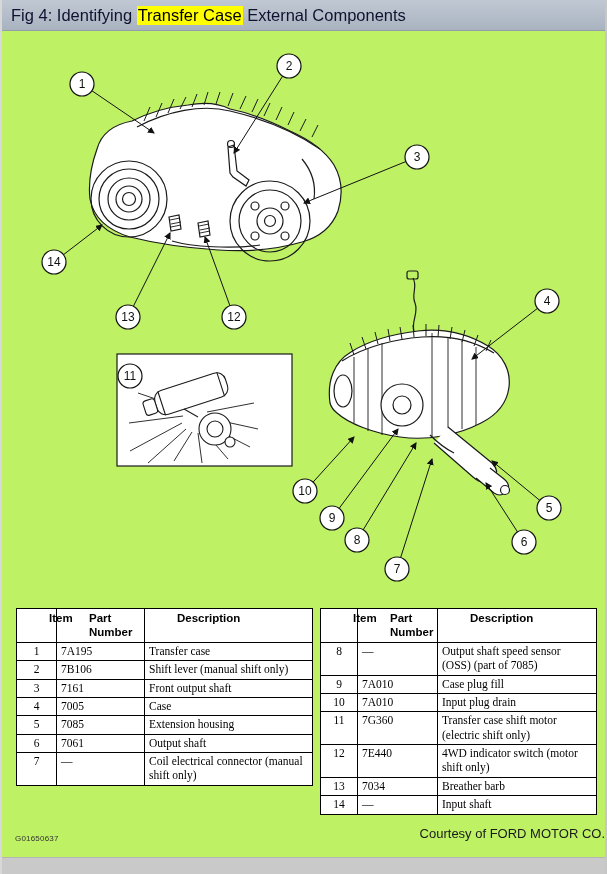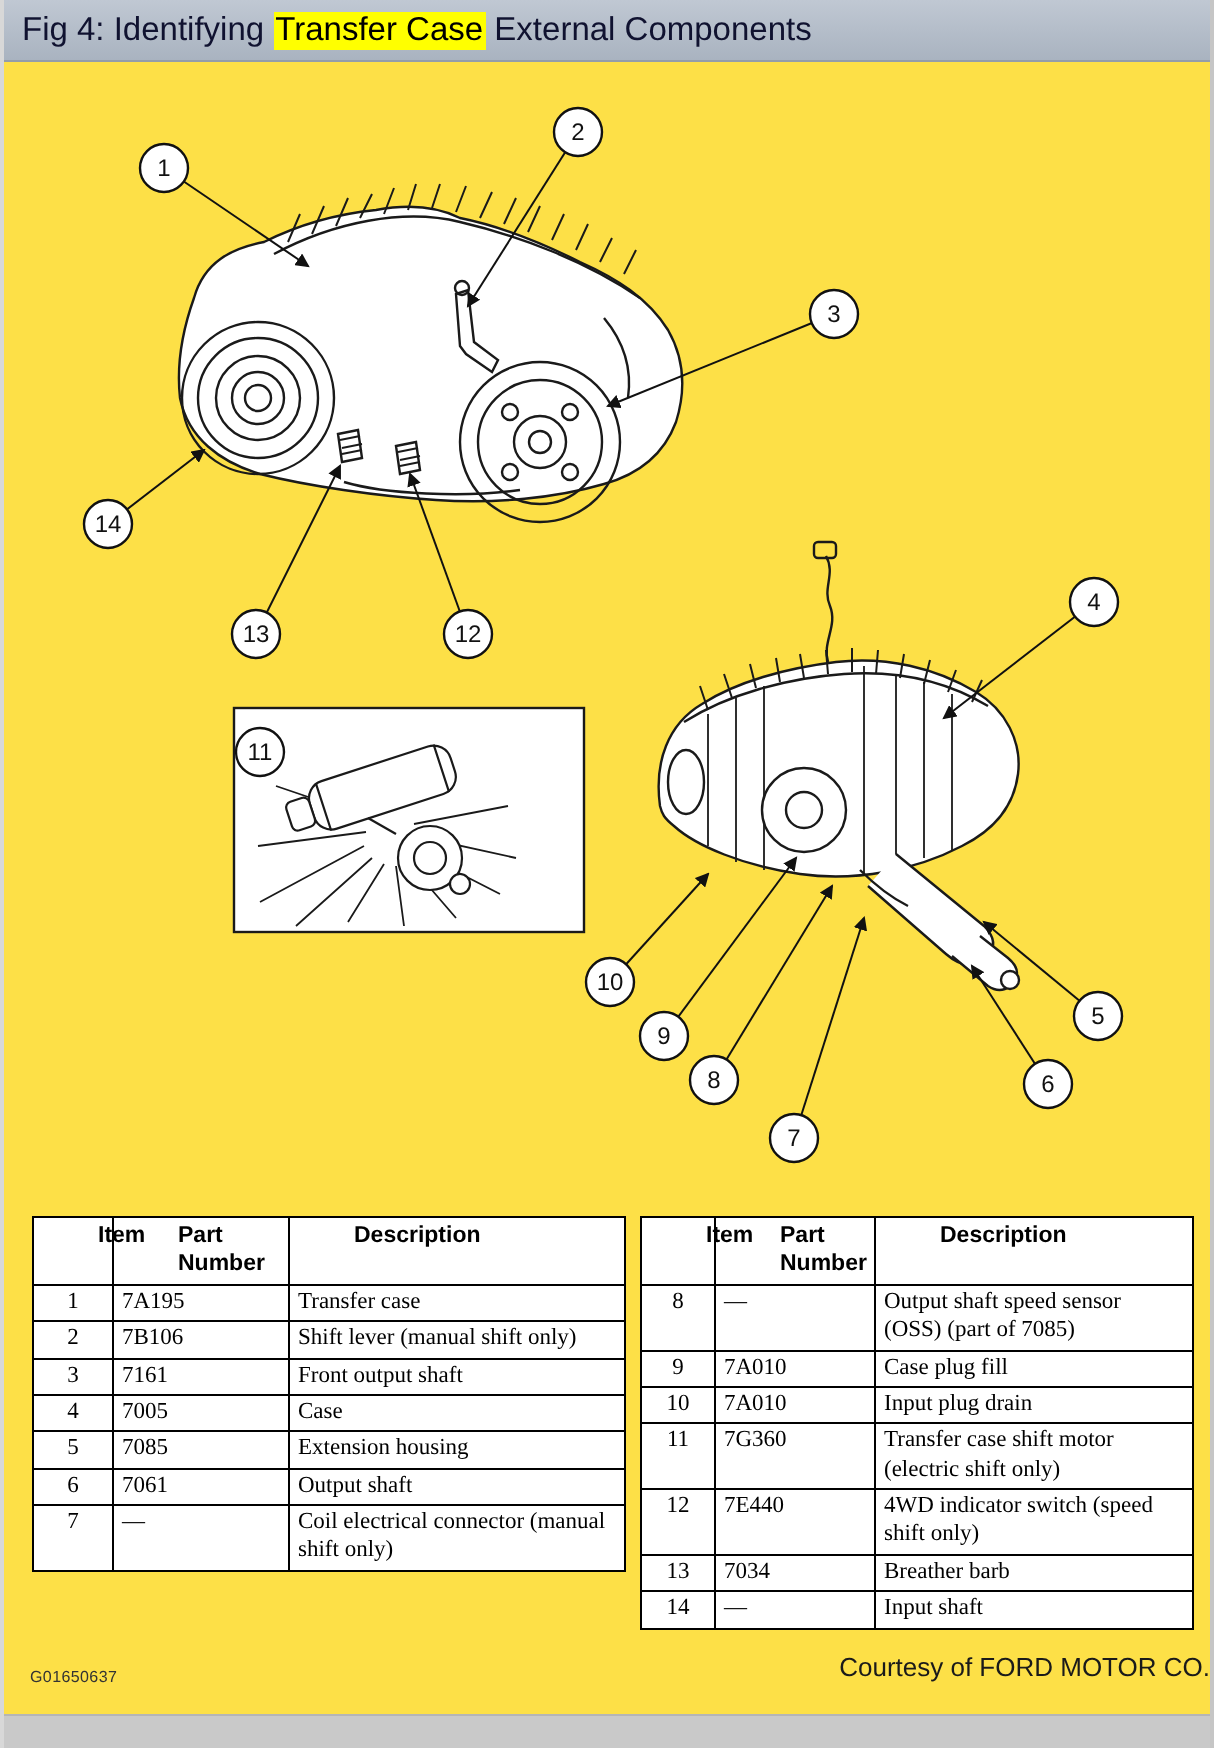--- a/index.html
+++ b/index.html
@@ -1,21 +1,21 @@
 <!DOCTYPE html>
 <html><head>
 <meta charset="utf-8">
 <style>
   * { box-sizing: border-box; margin: 0; padding: 0; }
   html, body { background: #ffffff; }
   .page {
     position: relative;
     width: 607px;
     height: 874px;
-    background: #fde047;
+    background: #bef264;
     border-left: 2px solid #d8d8d8;
     border-right: 2px solid #c6c6c6;
     overflow: hidden;
     font-family: "Liberation Sans", sans-serif;
   }
   .header {
     position: absolute;
     top: 0; left: 0; right: 0;
     height: 31px;
     background: linear-gradient(#c0c8d3, #a9b3c0);
@@ -304,21 +304,21 @@
           <td>Input plug drain</td>
         </tr>
       <tr>
           <td class="item-col">11</td>
           <td>7G360</td>
           <td>Transfer case shift motor (electric shift only)</td>
         </tr>
       <tr>
           <td class="item-col">12</td>
           <td>7E440</td>
-          <td>4WD indicator switch (speed shift only)</td>
+          <td>4WD indicator switch (motor shift only)</td>
         </tr>
       <tr>
           <td class="item-col">13</td>
           <td>7034</td>
           <td>Breather barb</td>
         </tr>
       <tr>
           <td class="item-col">14</td>
           <td>—</td>
           <td>Input shaft</td>

